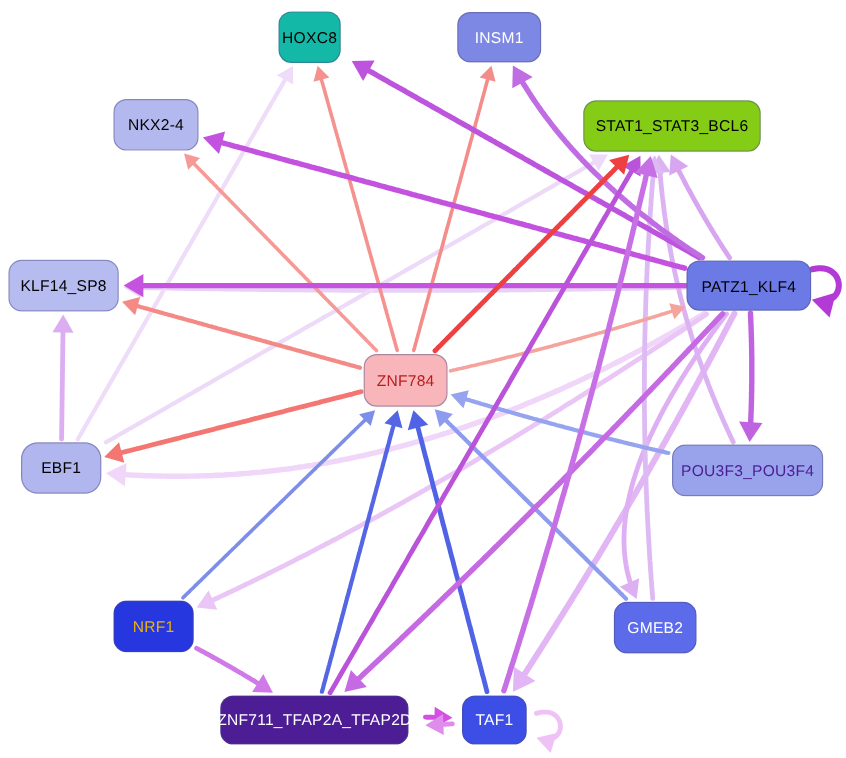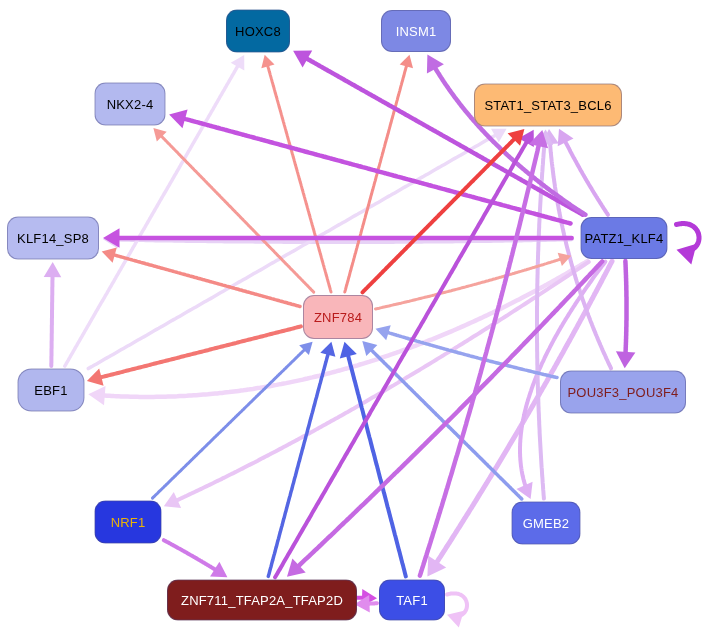--- a/index.html
+++ b/index.html
@@ -84,53 +84,53 @@
       <path d="M419.9 575.6L420.6 573.5L421.2 571.5L421.9 569.4L422.5 567.4L423.2 565.4L423.8 563.3L424.5 561.3L425.1 559.2L425.7 557.2L426.4 555.2L427.0 553.1L427.7 551.1L428.3 549.0L429.0 547.0L429.6 544.9L430.3 542.9L430.9 540.9L431.5 538.8L432.2 536.8L432.8 534.7L433.4 532.7L434.1 530.6L434.7 528.6L435.4 526.6L436.0 524.5L436.6 522.5L437.2 520.4L437.9 518.4L438.5 516.3L439.1 514.3L439.8 512.2L440.4 510.2L441.0 508.2L441.7 506.1L442.3 504.1L442.9 502.0L443.5 500.0L444.2 497.9L444.8 495.9L445.4 493.8L446.0 491.8L446.6 489.7L447.3 487.7L447.9 485.6L448.5 483.6L449.1 481.5L449.7 479.5L450.3 477.4L451.0 475.4L451.6 473.3L452.2 471.3L452.8 469.2L453.4 467.2L454.0 465.1L454.6 463.1L455.2 461.0L455.8 459.0L456.4 456.9L457.1 454.9L457.7 452.8L458.3 450.8L458.9 448.7L459.5 446.7L460.1 444.6L460.7 442.6L461.3 440.5L461.9 438.5L462.5 436.4L463.1 434.4L463.7 432.3L464.3 430.3L464.9 428.2L465.5 426.1L466.1 424.1L466.6 422.0L467.2 420.0L467.8 417.9L468.4 415.9L469.0 413.8L469.6 411.8L470.2 409.7L470.8 407.6L471.4 405.6L472.0 403.5L472.5 401.5L473.1 399.4L473.7 397.4L474.3 395.3L474.9 393.2L475.5 391.2L476.0 389.1L476.6 387.1L477.2 385.0L477.8 382.9L478.4 380.9L478.9 378.8L479.5 376.8L480.1 374.7L480.7 372.6L481.2 370.6L481.8 368.5L482.4 366.5L482.9 364.4L483.5 362.3L484.1 360.3L484.7 358.2L485.2 356.2L485.8 354.1L486.4 352.0L486.9 350.0L487.5 347.9L488.0 345.8L488.6 343.8L489.2 341.7L489.7 339.6L490.3 337.6L490.9 335.5L491.4 333.5L492.0 331.4L492.5 329.3L493.1 327.3L493.6 325.2L494.2 323.1L494.7 321.1L495.3 319.0L495.9 316.9L496.4 314.9L497.0 312.8L497.5 310.7L498.1 308.7L498.6 306.6L499.2 304.5L499.7 302.5L500.2 300.4L500.8 298.3L501.3 296.3L501.9 294.2L502.4 292.1L503.0 290.0L503.5 288.0L504.0 285.9L504.6 283.8L505.1 281.8L505.7 279.7L506.2 277.6L506.7 275.6L507.3 273.5L507.8 271.4L508.3 269.3L508.9 267.3L509.4 265.2L509.9 263.1L510.5 261.1L511.0 259.0L511.5 256.9L512.1 254.8L512.6 252.8L513.1 250.7L513.6 248.6L514.2 246.5L514.7 244.5L515.2 242.4L515.7 240.3L516.3 238.2L516.8 236.2L517.3 234.1L517.8 232.0L518.3 229.9L518.9 227.9L519.4 225.8L519.9 223.7L520.4 221.6L520.9 219.6L521.4 217.5L521.9 215.4L522.5 213.3L523.0 211.3L523.5 209.2L524.0 207.1L524.5 205.0L525.0 202.9L525.5 200.9L526.0 198.8L526.5 196.7L527.0 194.6L527.5 192.5L528.0 190.5L528.5 188.4L529.0 186.3L529.6 184.2L530.1 182.1L530.6 180.1L531.0 178.0L531.5 175.9L532.0 173.8L532.5 171.7L533.0 169.7L533.5 167.6L534.0 165.5L534.5 163.4L535.0 161.3L535.5 159.2L536.0 157.2L536.5 155.1L537.0 153.0L537.5 150.9L537.9 148.8L538.4 146.7L538.9 144.7" fill="none" stroke="#c76fe4" stroke-width="4.5" stroke-linecap="round"></path>
       <polygon points="542.3,130.1 548.1,148.3 529.1,143.9" fill="#c76fe4"></polygon>
       <path d="M362.5 292.3L363.4 291.4L364.3 290.5L365.1 289.6L366.0 288.7L366.9 287.9L367.8 287.0L368.6 286.1L369.5 285.2L370.4 284.3L371.3 283.4L372.1 282.6L373.0 281.7L373.9 280.8L374.8 279.9L375.6 279.0L376.5 278.1L377.4 277.3L378.3 276.4L379.1 275.5L380.0 274.6L380.9 273.7L381.8 272.8L382.6 271.9L383.5 271.1L384.4 270.2L385.3 269.3L386.1 268.4L387.0 267.5L387.9 266.6L388.8 265.8L389.6 264.9L390.5 264.0L391.4 263.1L392.3 262.2L393.1 261.4L394.0 260.5L394.9 259.6L395.8 258.7L396.6 257.8L397.5 256.9L398.4 256.1L399.3 255.2L400.1 254.3L401.0 253.4L401.9 252.5L402.8 251.6L403.6 250.8L404.5 249.9L405.4 249.0L406.3 248.1L407.1 247.2L408.0 246.3L408.9 245.5L409.8 244.6L410.6 243.7L411.5 242.8L412.4 241.9L413.2 241.0L414.1 240.1L415.0 239.3L415.9 238.4L416.8 237.5L417.6 236.6L418.5 235.7L419.4 234.9L420.3 234.0L421.1 233.1L422.0 232.2L422.9 231.3L423.8 230.4L424.6 229.6L425.5 228.7L426.4 227.8L427.3 226.9L428.1 226.0L429.0 225.1L429.9 224.3L430.8 223.4L431.6 222.5L432.5 221.6L433.4 220.7L434.3 219.8L435.1 219.0L436.0 218.1L436.9 217.2L437.8 216.3L438.6 215.4L439.5 214.5L440.4 213.6L441.2 212.8L442.1 211.9L443.0 211.0L443.9 210.1L444.8 209.2L445.6 208.3L446.5 207.5L447.4 206.6L448.3 205.7L449.1 204.8L450.0 203.9L450.9 203.1L451.8 202.2L452.6 201.3L453.5 200.4L454.4 199.5L455.3 198.6L456.1 197.8L457.0 196.9L457.9 196.0L458.8 195.1L459.6 194.2L460.5 193.3L461.4 192.5L462.3 191.6L463.1 190.7L464.0 189.8L464.9 188.9L465.8 188.0L466.6 187.2L467.5 186.3L468.4 185.4L469.3 184.5L470.1 183.6L471.0 182.7L471.9 181.8L472.8 181.0L473.6 180.1L474.5 179.2L475.4 178.3L476.3 177.4L477.1 176.6L478.0 175.7L478.9 174.8L479.8 173.9L480.6 173.0L481.5 172.1L482.4 171.3L483.3 170.4L484.1 169.5L485.0 168.6L485.9 167.7L486.8 166.8L487.6 166.0L488.5 165.1L489.4 164.2L490.3 163.3L491.1 162.4L492.0 161.5L492.9 160.6L493.8 159.8L494.6 158.9L495.5 158.0L496.4 157.1L497.3 156.2L498.1 155.3L499.0 154.5L499.9 153.6L500.8 152.7L501.6 151.8L502.5 150.9L503.4 150.1L504.3 149.2L505.1 148.3L506.0 147.4L506.9 146.5L507.8 145.6L508.6 144.8L509.5 143.9L510.4 143.0L511.3 142.1L512.1 141.2L513.0 140.3L513.9 139.4L514.8 138.6" fill="none" stroke="#ee4040" stroke-width="4" stroke-linecap="round"></path>
       <polygon points="524.4,128.9 520.1,145.7 507.6,133.3" fill="#ee4040"></polygon>
       <path d="M676.5 224.5L677.1 224.4L677.7 224.2L678.3 224.1L678.9 224.0L679.5 223.9L680.1 223.8L680.6 223.8L681.2 223.7L681.7 223.6L682.3 223.6L682.8 223.6L683.3 223.6L683.8 223.6L684.3 223.6L684.8 223.6L685.3 223.7L685.8 223.7L686.2 223.8L686.7 223.8L687.1 223.9L687.6 224.0L688.0 224.1L688.5 224.2L688.9 224.3L689.3 224.4L689.7 224.6L690.1 224.7L690.5 224.9L690.8 225.0L691.2 225.2L691.6 225.4L691.9 225.6L692.3 225.8L692.6 226.0L692.9 226.2L693.2 226.4L693.5 226.6L693.8 226.9L694.1 227.1L694.4 227.4L694.7 227.6L694.9 227.9L695.2 228.1L695.5 228.4L695.7 228.7L695.9 228.9L696.1 229.2L696.4 229.5L696.6 229.8L696.8 230.1L697.0 230.4L697.1 230.7L697.3 231.0L697.5 231.3L697.6 231.7L697.8 232.0L697.9 232.3L698.1 232.6L698.2 233.0L698.3 233.3L698.4 233.6L698.5 234.0L698.6 234.3L698.7 234.6L698.7 235.0L698.8 235.3L698.8 235.7L698.9 236.0L698.9 236.4L699.0 236.7L699.0 237.1L699.0 237.4L699.0 237.8L699.0 238.1L699.0 238.4L699.0 238.8L698.9 239.1L698.9 239.5L698.8 239.8L698.8 240.2L698.7 240.5L698.7 240.8L698.6 241.2L698.5 241.5L698.4 241.8L698.3 242.2L698.2 242.5L698.1 242.8L697.9 243.1L697.8 243.5L697.6 243.8L697.5 244.1L697.3 244.4L697.1 244.7L697.0 245.0L696.8 245.3L696.6 245.6L696.4 245.8L696.1 246.1L695.9 246.4L695.7 246.7L695.5 246.9L695.2 247.2L694.9 247.4L694.7 247.7L694.4 247.9L694.1 248.1L693.8 248.3L693.5 248.6L693.2 248.8L692.9 249.0L692.6 249.2L692.3 249.3L691.9 249.5L691.6 249.7" fill="none" stroke="#b43ad8" stroke-width="5" stroke-linecap="round"></path>
       <polygon points="676.5,249.7 696.6,243.8 691.3,264.5" fill="#b43ad8"></polygon>
       <path d="M447.0 594.5L447.6 594.3L448.1 594.2L448.6 594.1L449.1 593.9L449.7 593.8L450.2 593.7L450.7 593.6L451.2 593.6L451.6 593.5L452.1 593.5L452.6 593.4L453.0 593.4L453.5 593.4L453.9 593.4L454.4 593.4L454.8 593.4L455.2 593.4L455.7 593.4L456.1 593.5L456.5 593.5L456.9 593.6L457.2 593.7L457.6 593.7L458.0 593.8L458.4 593.9L458.7 594.0L459.1 594.1L459.4 594.3L459.7 594.4L460.1 594.5L460.4 594.7L460.7 594.8L461.0 595.0L461.3 595.2L461.6 595.3L461.9 595.5L462.1 595.7L462.4 595.9L462.7 596.1L462.9 596.3L463.2 596.5L463.4 596.7L463.6 597.0L463.8 597.2L464.1 597.4L464.3 597.7L464.5 597.9L464.7 598.1L464.8 598.4L465.0 598.7L465.2 598.9L465.3 599.2L465.5 599.4L465.6 599.7L465.8 600.0L465.9 600.3L466.0 600.5L466.2 600.8L466.3 601.1L466.4 601.4L466.5 601.7L466.5 602.0L466.6 602.3L466.7 602.6L466.8 602.9L466.8 603.2L466.9 603.5L466.9 603.8L466.9 604.1L467.0 604.3L467.0 604.6L467.0 604.9L467.0 605.3L467.0 605.5L467.0 605.8L467.0 606.1L466.9 606.4L466.9 606.7L466.9 607.0L466.8 607.3L466.8 607.6L466.7 607.9L466.6 608.2L466.5 608.5L466.5 608.8L466.4 609.1L466.3 609.3L466.2 609.6L466.0 609.9L465.9 610.2L465.8 610.4L465.6 610.7L465.5 611.0L465.3 611.2L465.2 611.5L465.0 611.7L464.8 612.0L464.7 612.2L464.5 612.4L464.3 612.7L464.1 612.9L463.8 613.1L463.6 613.3L463.4 613.5L463.2 613.7L462.9 613.9L462.7 614.1L462.4 614.3L462.1 614.5L461.9 614.7L461.6 614.8L461.3 615.0L461.0 615.1L460.7 615.3L460.4 615.4L460.1 615.5L459.7 615.6" fill="none" stroke="#efc2f6" stroke-width="4" stroke-linecap="round"></path>
       <polygon points="447.0,614.7 463.9,610.8 458.8,627.6" fill="#efc2f6"></polygon>
     </svg>
   <div>
-      <div class="node" style="left: 258px; top: 31px; width: 64px; height: 43px; background: #0369a1; color: rgb(0, 0, 0);">
+      <div class="node" style="left: 258px; top: 31px; width: 52px; height: 43px; background: #14b8a6; color: rgb(0, 0, 0);">
         <span>HOXC8</span>
       </div>
       <div class="node" style="left: 416px; top: 31px; width: 70px; height: 42px; background: rgb(125, 136, 228); color: rgb(255, 255, 255);">
         <span>INSM1</span>
       </div>
       <div class="node" style="left: 130px; top: 104px; width: 71px; height: 43px; background: rgb(179, 185, 239); color: rgb(0, 0, 0);">
         <span>NKX2-4</span>
       </div>
-      <div class="node" style="left: 548px; top: 105px; width: 148px; height: 43px; background: #fdba74; color: rgb(0, 0, 0);">
+      <div class="node" style="left: 560px; top: 105px; width: 148px; height: 43px; background: #84cc16; color: rgb(0, 0, 0);">
         <span>STAT1_STAT3_BCL6</span>
       </div>
       <div class="node" style="left: 53px; top: 238px; width: 92px; height: 43px; background: rgb(182, 187, 240); color: rgb(0, 0, 0);">
         <span>KLF14_SP8</span>
       </div>
-      <div class="node" style="left: 624px; top: 238px; width: 87px; height: 42px; background: rgb(107, 122, 229); color: rgb(0, 0, 0);">
+      <div class="node" style="left: 624px; top: 238px; width: 104px; height: 42px; background: rgb(107, 122, 229); color: rgb(0, 0, 0);">
         <span>PATZ1_KLF4</span>
       </div>
       <div class="node" style="left: 338px; top: 317px; width: 70px; height: 44px; background: rgb(249, 182, 186); color: #b91c1c;">
         <span>ZNF784</span>
       </div>
       <div class="node" style="left: 51px; top: 390px; width: 67px; height: 43px; background: rgb(177, 183, 238); color: rgb(0, 0, 0); border-radius: 14px;">
         <span>EBF1</span>
       </div>
-      <div class="node" style="left: 623px; top: 392px; width: 126px; height: 43px; background: rgb(153, 163, 236); color: #7f1d1d;">
+      <div class="node" style="left: 623px; top: 392px; width: 126px; height: 43px; background: rgb(153, 163, 236); color: #4c1d95;">
         <span>POU3F3_POU3F4</span>
       </div>
       <div class="node" style="left: 128px; top: 522px; width: 67px; height: 43px; background: rgb(39, 55, 223); color: #eab308;">
         <span>NRF1</span>
       </div>
       <div class="node" style="left: 546px; top: 523px; width: 69px; height: 43px; background: rgb(92, 107, 233); color: rgb(255, 255, 255);">
         <span>GMEB2</span>
       </div>
-      <div class="node" style="left: 262px; top: 600px; width: 190px; height: 41px; background: #7f1d1d; color: rgb(255, 255, 255);">
+      <div class="node" style="left: 262px; top: 600px; width: 157px; height: 41px; background: #4c1d95; color: rgb(255, 255, 255);">
         <span>ZNF711_TFAP2A_TFAP2D</span>
       </div>
-      <div class="node" style="left: 412px; top: 600px; width: 66px; height: 41px; background: rgb(60, 78, 230); color: rgb(255, 255, 255);">
+      <div class="node" style="left: 412px; top: 600px; width: 54px; height: 41px; background: rgb(60, 78, 230); color: rgb(255, 255, 255);">
         <span>TAF1</span>
       </div>
     </div>
 </div>
 
 </body></html>

